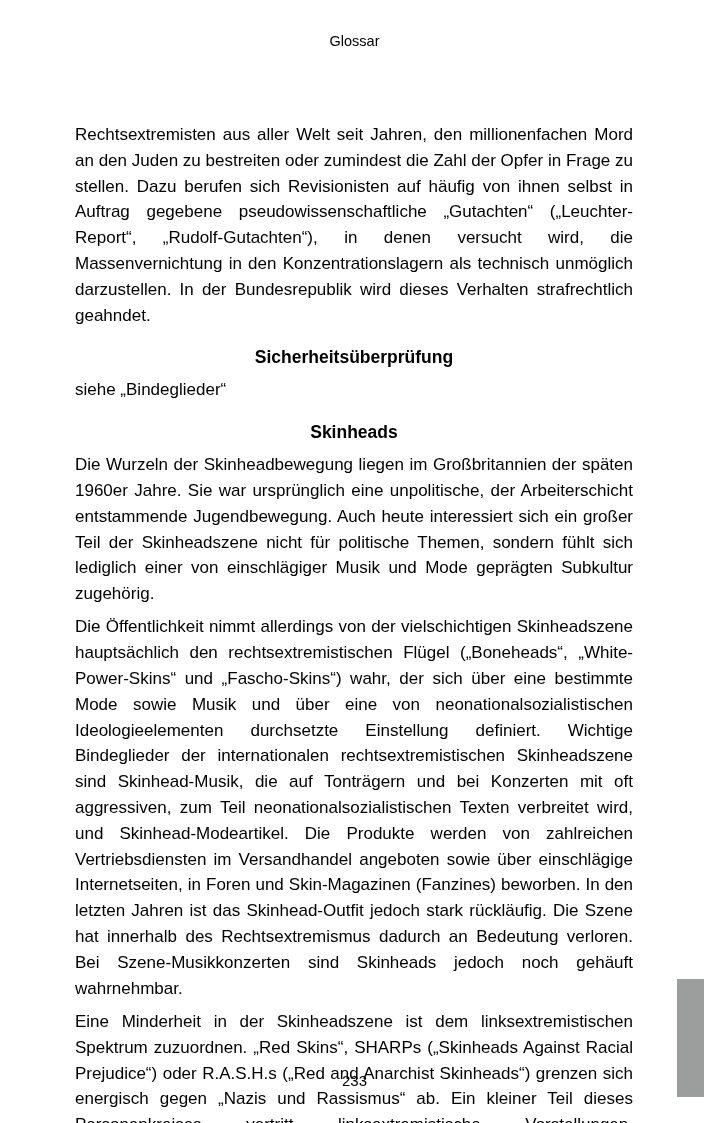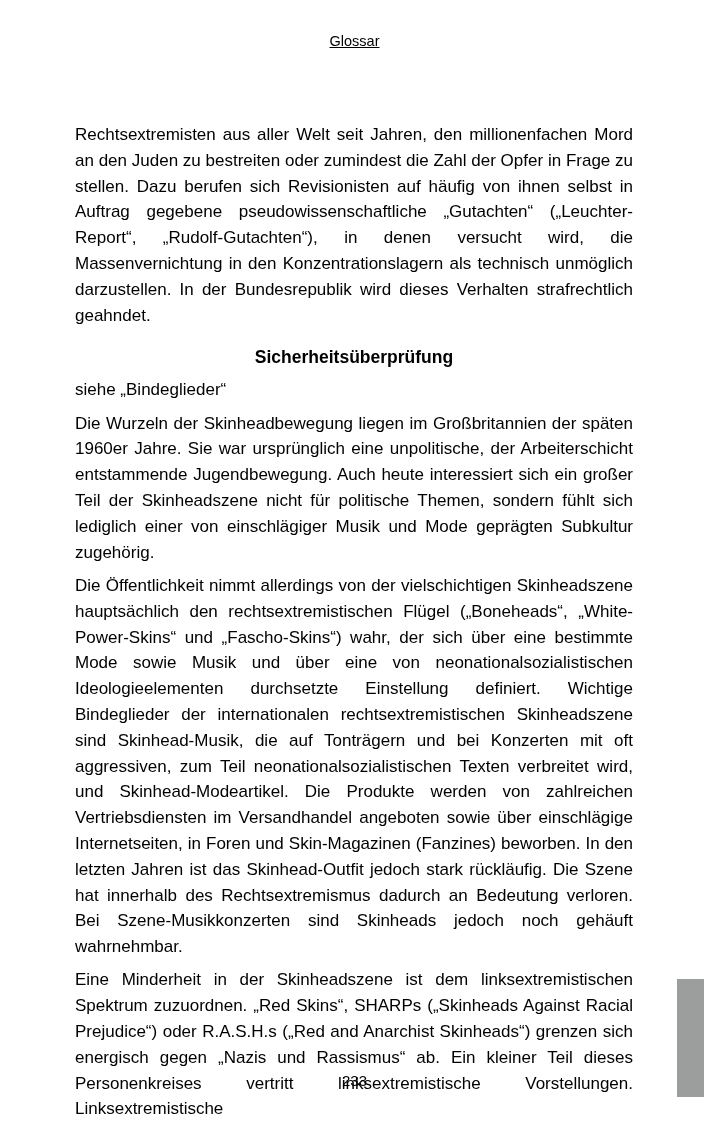--- a/index.html
+++ b/index.html
@@ -18,21 +18,20 @@
   }
   .running-header {
     position: absolute;
     top: 33px;
     left: 0;
     width: 709px;
     text-align: center;
     font-size: 14.5px;
     line-height: 17px;
     color: #000000;
-    text-decoration: underline;
   }
   .content {
     position: absolute;
     top: 84px;
     left: 75px;
     width: 558px;
     font-size: 17px;
     line-height: 25.8px;
     text-align: justify;
     hyphens: auto;
@@ -77,20 +76,21 @@
   <div class="running-header">Glossar</div>
 
   <div class="content">
 
     <p>Rechtsextremisten aus aller Welt seit Jahren, den millionenfachen Mord an den Juden zu bestreiten oder zumindest die Zahl der Opfer in Frage zu stellen. Dazu berufen sich Revisionisten auf häufig von ihnen selbst in Auftrag gegebene pseudowissenschaftliche „Gutachten“ („Leuchter-Report“, „Rudolf-Gutachten“), in denen versucht wird, die Massenvernichtung in den Konzentrationslagern als technisch unmöglich darzustellen. In der Bundesrepublik wird dieses Verhalten strafrechtlich geahndet.</p>
 
     <h2>Sicherheitsüberprüfung</h2>
 
     <p class="single-line">siehe „Bindeglieder“</p>
 
+    <h2>Skinheads</h2>
 
     <p>Die Wurzeln der Skinheadbewegung liegen im Großbritannien der späten 1960er Jahre. Sie war ursprünglich eine unpolitische, der Arbeiterschicht entstammende Jugendbewegung. Auch heute interessiert sich ein großer Teil der Skinheadszene nicht für politische Themen, sondern fühlt sich lediglich einer von einschlägiger Musik und Mode geprägten Subkultur zugehörig.</p>
 
     <p>Die Öffentlichkeit nimmt allerdings von der vielschichtigen Skinheadszene hauptsächlich den rechtsextremistischen Flügel („Boneheads“, „White-Power-Skins“ und „Fascho-Skins“) wahr, der sich über eine bestimmte Mode sowie Musik und über eine von neonationalsozialistischen Ideologieelementen durchsetzte Einstellung definiert. Wichtige Bindeglieder der internationalen rechtsextremistischen Skinheadszene sind Skinhead-Musik, die auf Tonträgern und bei Konzerten mit oft aggressiven, zum Teil neonationalsozialistischen Texten verbreitet wird, und Skinhead-Modeartikel. Die Produkte werden von zahlreichen Vertriebsdiensten im Versandhandel angeboten sowie über einschlägige Internetseiten, in Foren und Skin-Magazinen (Fanzines) beworben. In den letzten Jahren ist das Skinhead-Outfit jedoch stark rückläufig. Die Szene hat innerhalb des Rechtsextremismus dadurch an Bedeutung verloren. Bei Szene-Musikkonzerten sind Skinheads jedoch noch gehäuft wahrnehmbar.</p>
 
     <p>Eine Minderheit in der Skinheadszene ist dem linksextremistischen Spektrum zuzuordnen. „Red Skins“, SHARPs („Skinheads Against Racial Prejudice“) oder R.A.S.H.s („Red and Anarchist Skinheads“) grenzen sich energisch gegen „Nazis und Rassismus“ ab. Ein kleiner Teil dieses Personenkreises vertritt linksextremistische Vorstellungen. Linksextremistische</p>
 
   </div>
 
   <div class="page-number">233</div>

